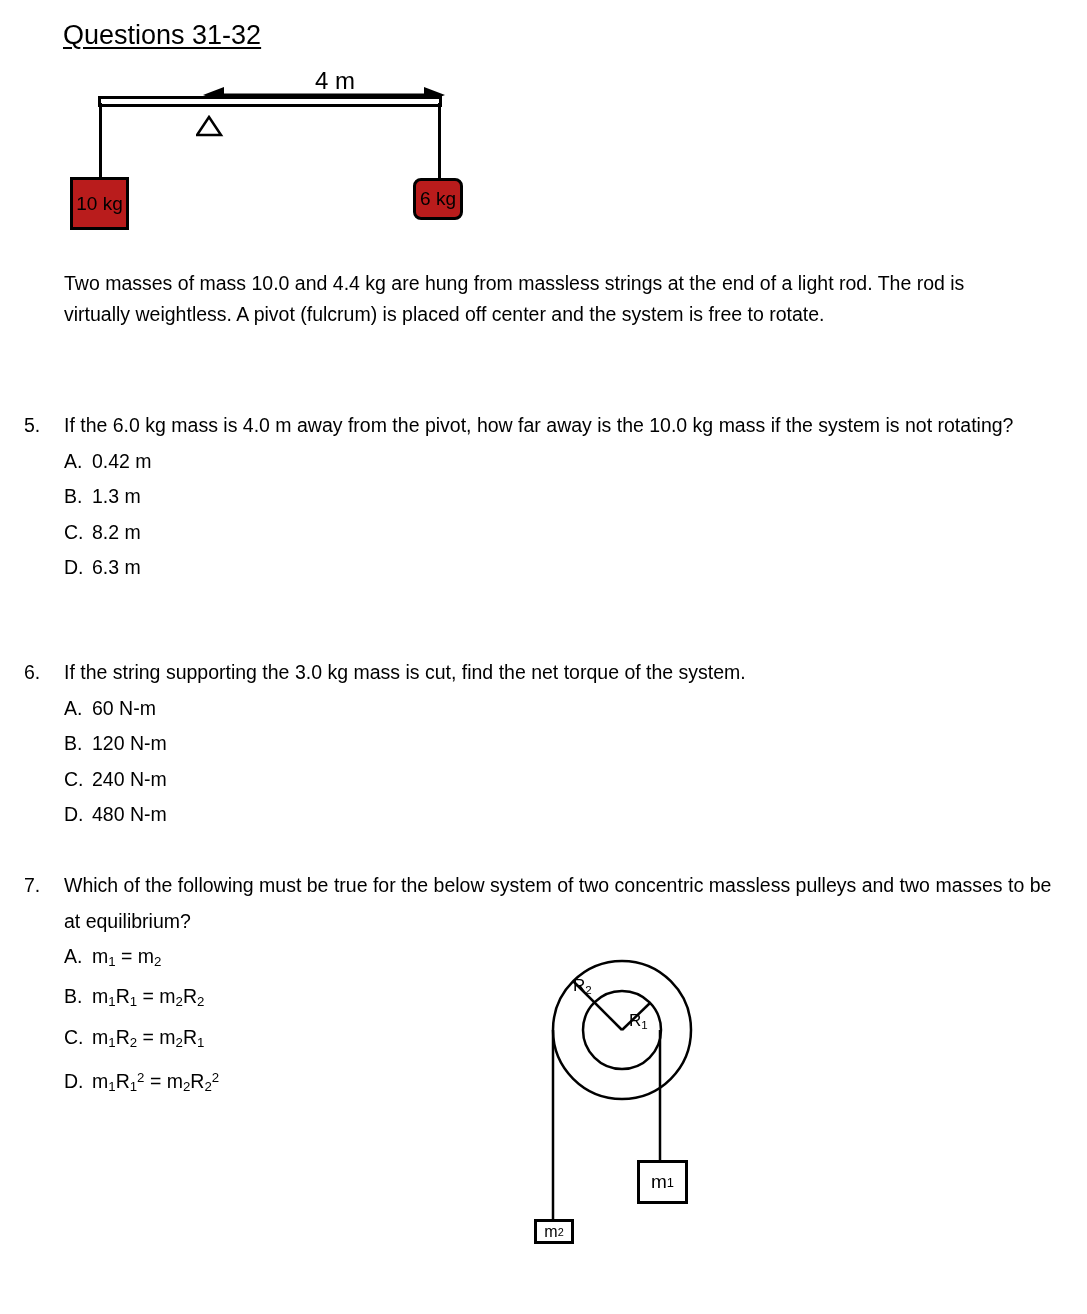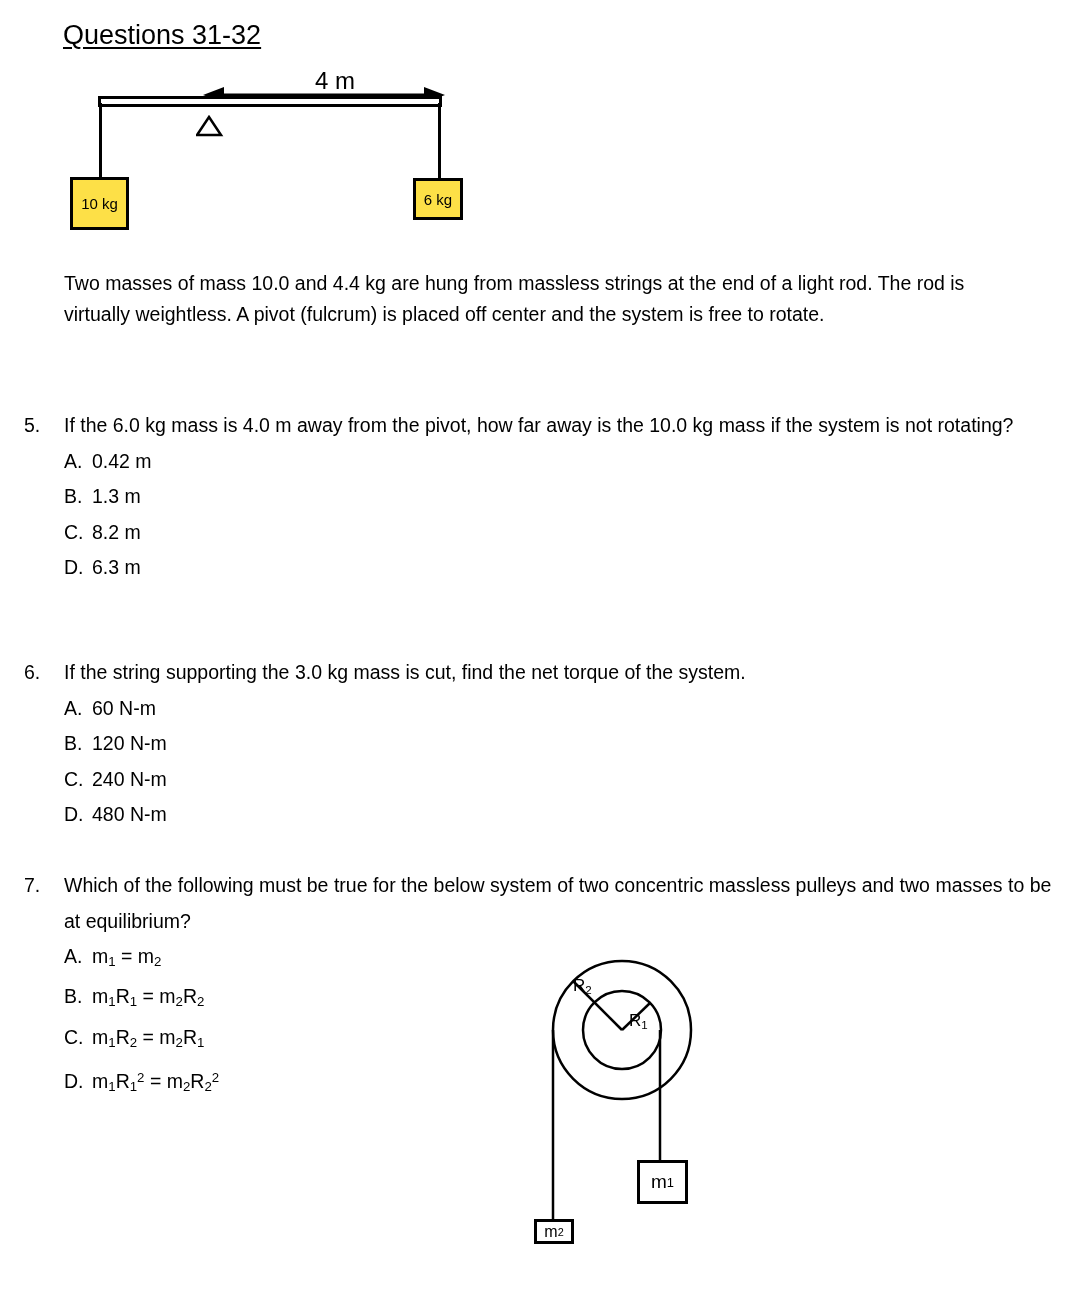--- a/index.html
+++ b/index.html
@@ -53,29 +53,29 @@
   }
   .string {
     position: absolute;
     width: 3px;
     background: #000;
   }
   .mass-box {
     position: absolute;
     border: 3px solid #000;
     box-sizing: border-box;
-    background: #fde047;
+    background: #b91c1c;
     display: flex;
     align-items: center;
     justify-content: center;
-    font-size: 15px;
+    font-size: 19px;
     color: #000;
   }
   .mass-box-10 { left: 70px; top: 122px; width: 59px; height: 53px; }
-  .mass-box-6  { left: 413px; top: 123px; width: 50px; height: 42px; }
+  .mass-box-6  { left: 413px; top: 123px; width: 50px; height: 42px; border-radius: 8px; }
 
   
   .intro-text {
     position: absolute;
     left: 64px;
     top: 268px;
     width: 960px;
     font-size: 19.5px;
     line-height: 31px;
   }

